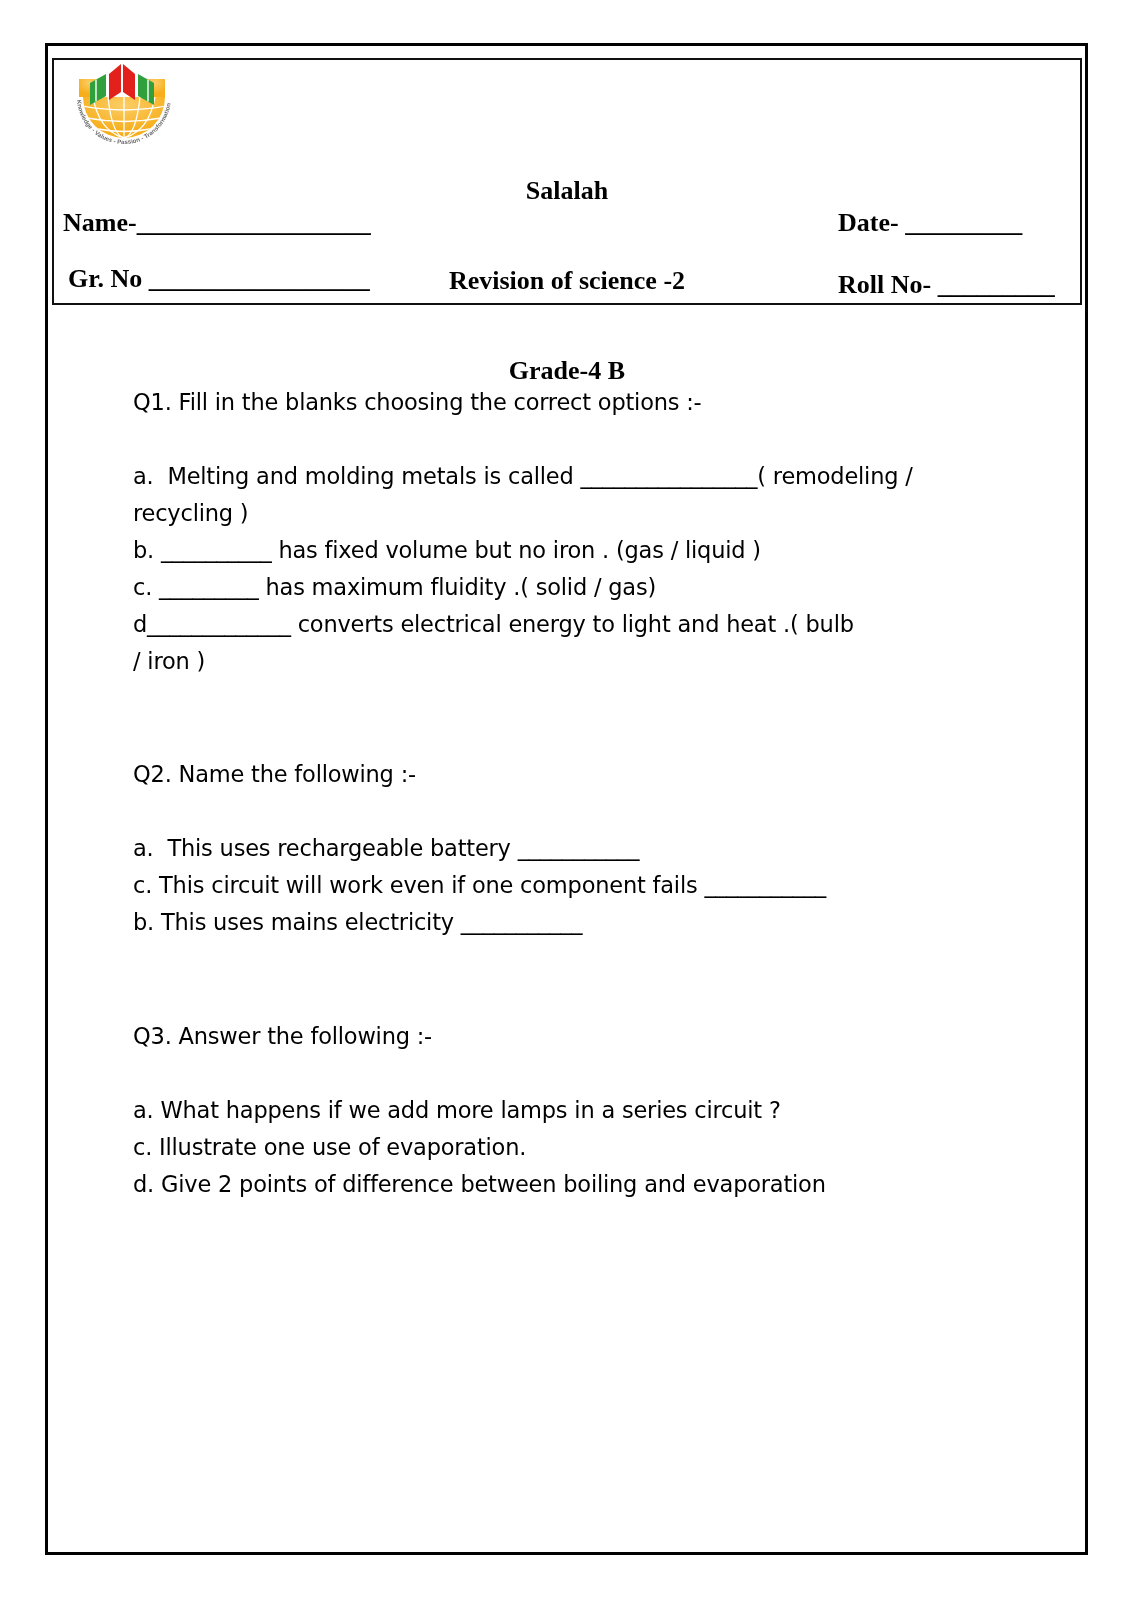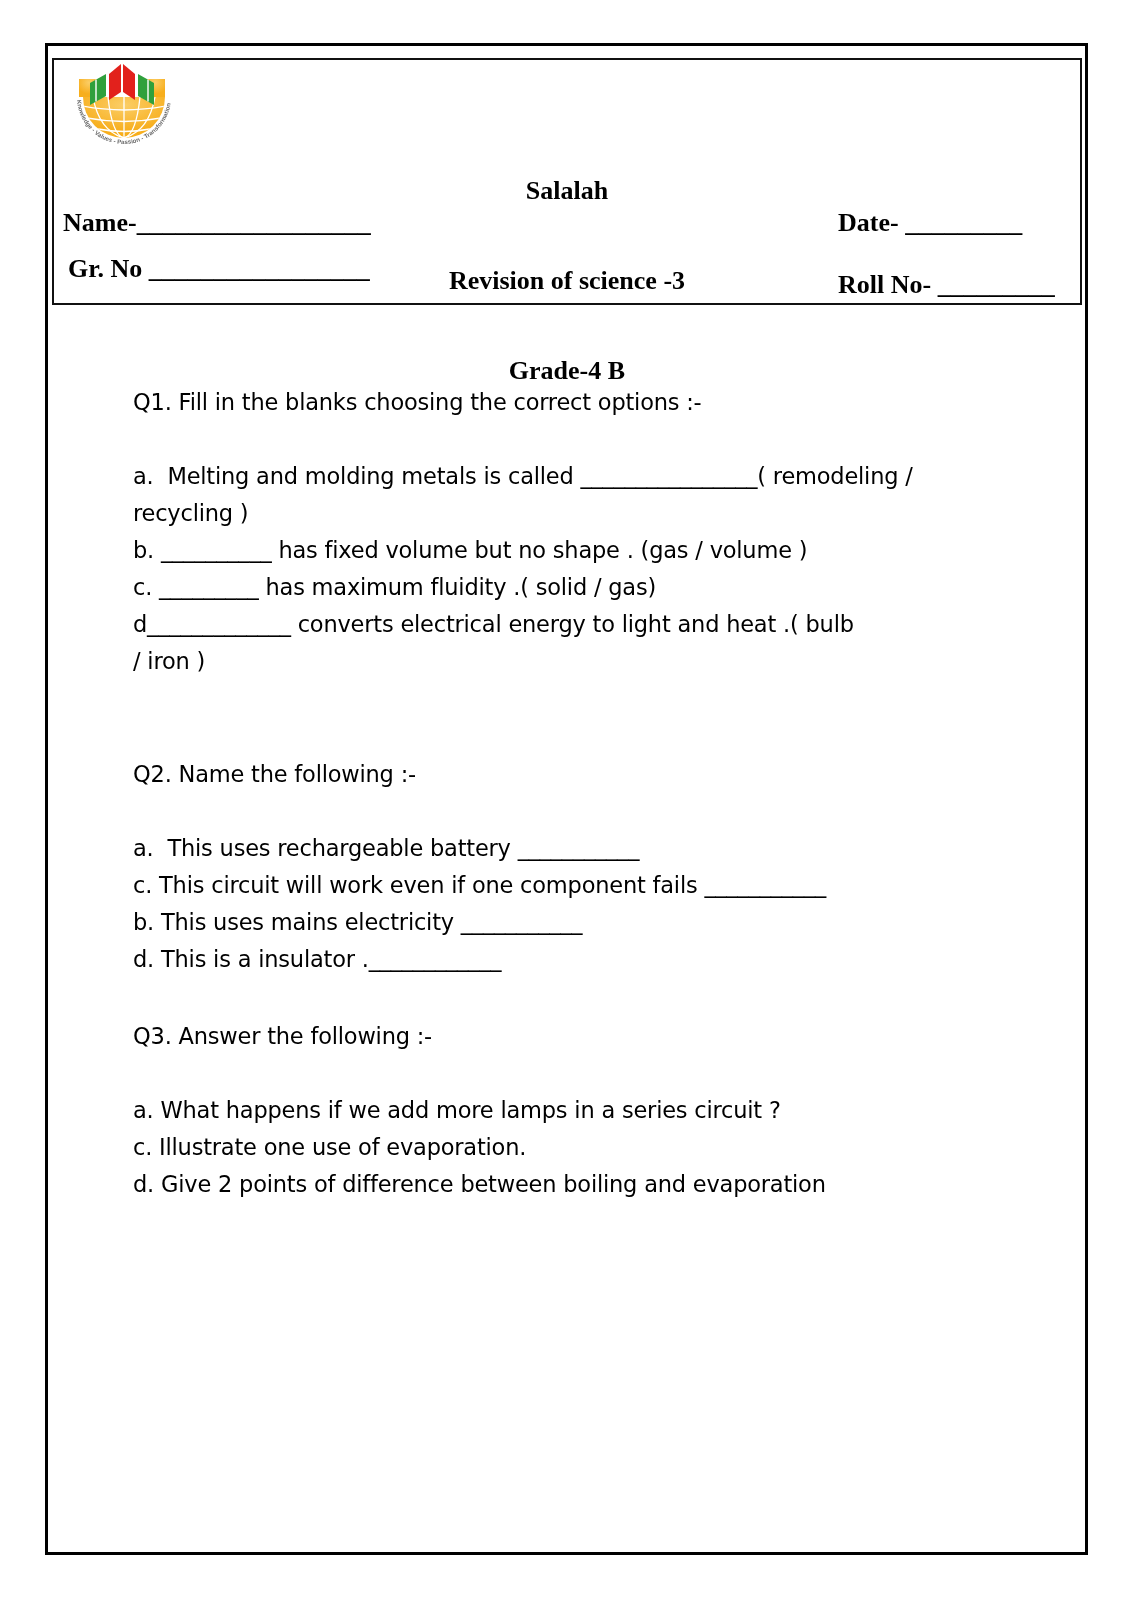--- a/index.html
+++ b/index.html
@@ -18,21 +18,21 @@
     font-family:"Liberation Serif", serif; font-weight:bold; font-size:26px;
   }
   .logo { position:absolute; left:12px; top:2px; width:112px; height:90px; }
   .title-block {
     position:absolute; left:0; right:0; top:56px; text-align:center;
     line-height:30px; white-space:pre;
   }
   .hfield { position:absolute; white-space:pre; }
   .f-name  { left:9px;  top:148px; }
   .f-date  { left:784px; top:148px; }
-  .f-grno  { left:14px; top:194px; }
+  .f-grno  { left:14px; top:204px; }
   .f-rollno{ left:784px; top:210px; }
   .blank { letter-spacing:0; }
   .questions { position:absolute; inset:0; pointer-events:none; }
   .qblock {
     position:absolute; left:133px; width:960px;
     font-size:22.5px; line-height:37px; letter-spacing:-0.2px;
   }
   .q1 { top:384px; }
   .q2 { top:756px; }
   .q3 { top:1018px; }
@@ -88,53 +88,52 @@
           </g>
 
           <text font-family="Liberation Sans, sans-serif" font-size="6" fill="#6b6b6b">
             <textPath href="#mottoArc" startOffset="3" textLength="138" lengthAdjust="spacingAndGlyphs">Knowledge - Values - Passion - Transformation</textPath>
           </text>
         </svg>
       </div>
 
       <div class="title-block">
         <div>Salalah</div>
-        <div>Revision of science -3</div>
+        <div>Revision of science -2</div>
         <div>Grade-4 B</div>
       </div>
 
       <div class="hfield f-name"><span>Name-</span><span class="blank">__________________</span></div>
 
       <div class="hfield f-date"><span>Date-</span><span class="blank"> _________</span></div>
 
       <div class="hfield f-grno"><span>Gr. No</span><span class="blank"> _________________</span></div>
 
       <div class="hfield f-rollno"><span>Roll No-</span><span class="blank"> _________</span></div>
 
     </div>
   </div>
 
   <div class="questions">
     <div class="qblock q1">
         <div class="qline">Q1. Fill in the blanks choosing the correct options :-</div>
         <div class="qline">&nbsp;</div>
         <div class="qline">a.  Melting and molding metals is called ________________( remodeling /</div>
         <div class="qline">recycling )</div>
-        <div class="qline">b. __________ has fixed volume but no shape . (gas / volume )</div>
+        <div class="qline">b. __________ has fixed volume but no iron . (gas / liquid )</div>
         <div class="qline">c. _________ has maximum fluidity .( solid / gas)</div>
         <div class="qline">d_____________ converts electrical energy to light and heat .( bulb</div>
         <div class="qline">/ iron )</div>
       </div>
     <div class="qblock q2">
         <div class="qline">Q2. Name the following :-</div>
         <div class="qline">&nbsp;</div>
         <div class="qline">a.  This uses rechargeable battery ___________</div>
         <div class="qline">c. This circuit will work even if one component fails ___________</div>
         <div class="qline">b. This uses mains electricity ___________</div>
-        <div class="qline">d. This is a insulator .____________</div>
       </div>
     <div class="qblock q3">
         <div class="qline">Q3. Answer the following :-</div>
         <div class="qline">&nbsp;</div>
         <div class="qline">a. What happens if we add more lamps in a series circuit ?</div>
         <div class="qline">c. Illustrate one use of evaporation.</div>
         <div class="qline">d. Give 2 points of difference between boiling and evaporation</div>
       </div>
   </div>
 </div>

